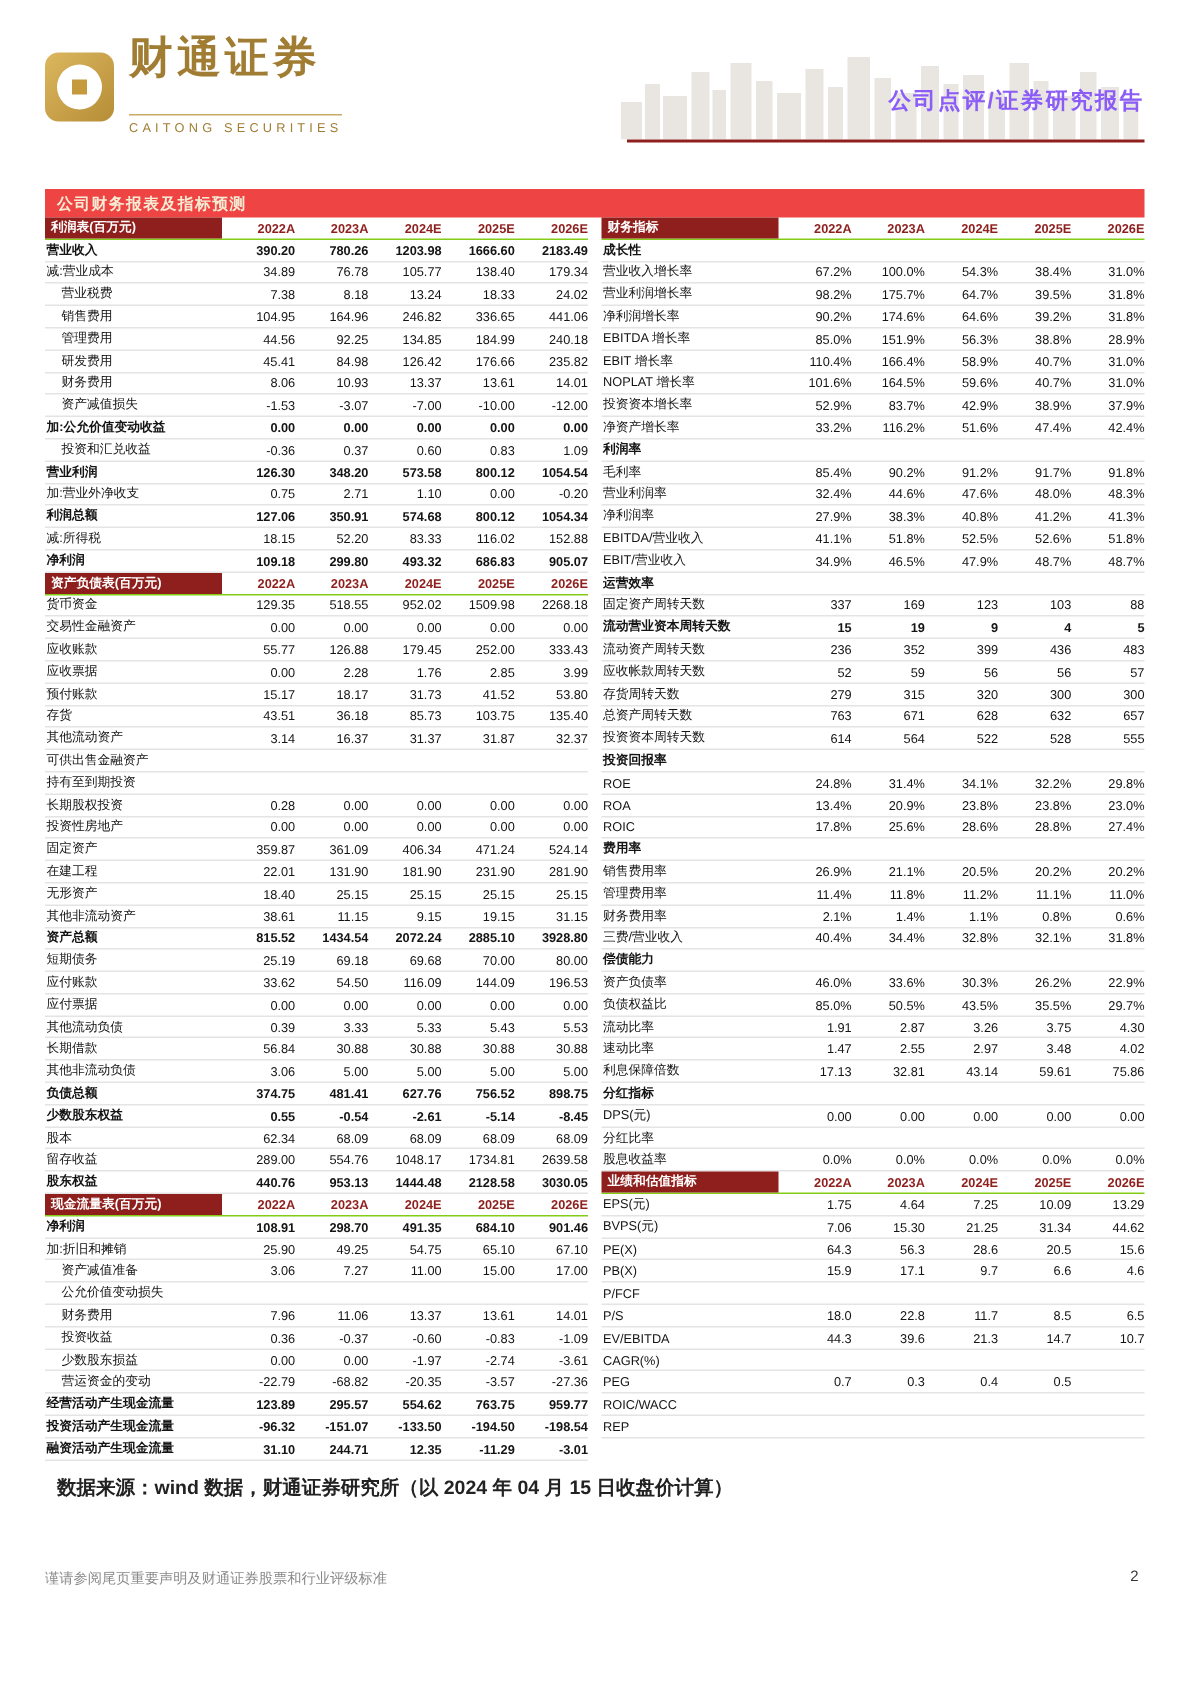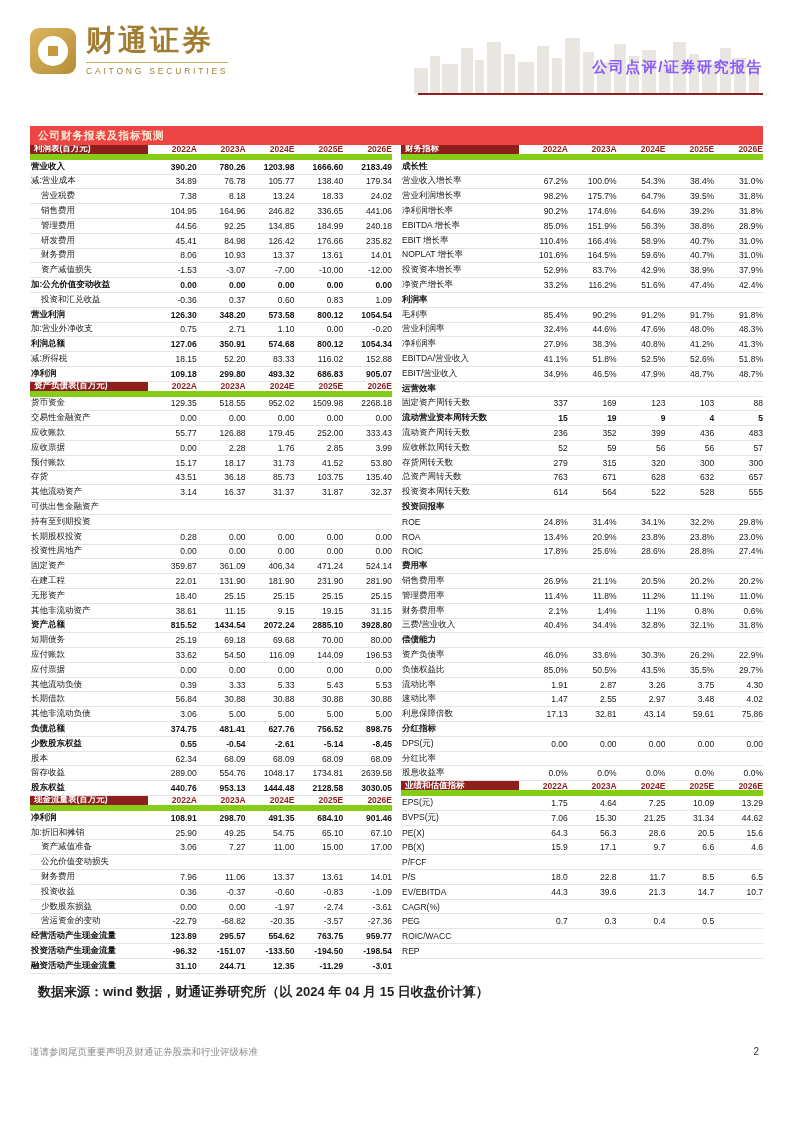--- a/index.html
+++ b/index.html
@@ -5,34 +5,34 @@
   *{box-sizing:border-box;margin:0;padding:0}
   html,body{width:793px;height:1122px}
   body{background:#fff;font-family:"Liberation Sans","DejaVu Sans",sans-serif;color:#141414;position:relative;overflow:hidden}
 
   
   .header{position:absolute;top:0;left:0;right:0;height:100px}
   .logo{position:absolute;left:30px;top:26px;display:flex;align-items:center;gap:10px}
   .logo-mark{width:46px;height:46px;background:linear-gradient(135deg,#dcb75e,#b68d37);border-radius:9px;position:relative;flex:0 0 46px}
   .logo-ring{position:absolute;inset:8px;background:#fff;border-radius:50%}
   .logo-hole{position:absolute;width:10px;height:10px;background:#c49a3c;left:18px;top:18px}
-  .brand-cn{font-family:Liberation Sans, sans-serif;font-size:29px;font-weight:bold;color:#a07d33;letter-spacing:3px;line-height:1}
-  .brand-en{font-size:8.5px;color:#a07d33;letter-spacing:2.8px;margin-top:7px;border-top:1px solid #c9ab63;padding-top:3px}
+  .brand-cn{font-family:Liberation Mono, monospace;font-size:29px;font-weight:bold;color:#a07d33;letter-spacing:3px;line-height:1}
+  .brand-en{font-size:8.5px;color:#a07d33;letter-spacing:2.8px;margin-top:21px;border-top:1px solid #c9ab63;padding-top:3px}
   .report-type{position:absolute;right:30px;top:58px;font-size:15px;font-weight:bold;color:#8b5cf6;letter-spacing:1.5px}
   .header-rule{position:absolute;left:418px;right:30px;top:93px;height:2px;background:#8e1f1c}
   .skyline{position:absolute;right:34px;top:34px;width:345px;height:59px;opacity:.45}
 
   
   .main-title{position:absolute;left:30px;top:126px;width:733px;height:19px;background:#ef4444;color:#f6ecd4;font-size:10.5px;font-weight:bold;display:flex;align-items:center;padding-left:8px;letter-spacing:1px}
 
   
   .tables{position:absolute;left:30px;top:145px;width:733px;display:flex;gap:9px;align-items:flex-start}
   .tcol{flex:1;min-width:0}
   .trow{display:flex;height:14.8px;align-items:center;border-bottom:1px solid #e4e4e4;font-size:8.5px}
-  .trow.thead{border-bottom:6px solid #84cc16}
+  .trow.thead{border-bottom:1px solid #84cc16}
   .tlabel{flex:0 0 118px;white-space:nowrap;overflow:hidden;padding-left:1px}
   .tlabel.ind{padding-left:11px}
   .tval{flex:1;text-align:right;white-space:nowrap}
   .thead .tlabel{background:#8e1f1c;color:#fff;font-weight:bold;height:100%;display:flex;align-items:center;padding-left:4px}
   .thead .tval{color:#8e1f1c;font-weight:bold}
   .trow.bold{font-weight:bold}
   .trow.section .tlabel{font-weight:bold}
 
   
   .source-note{position:absolute;left:38px;top:983px;font-size:13px;font-weight:bold;color:#222}

